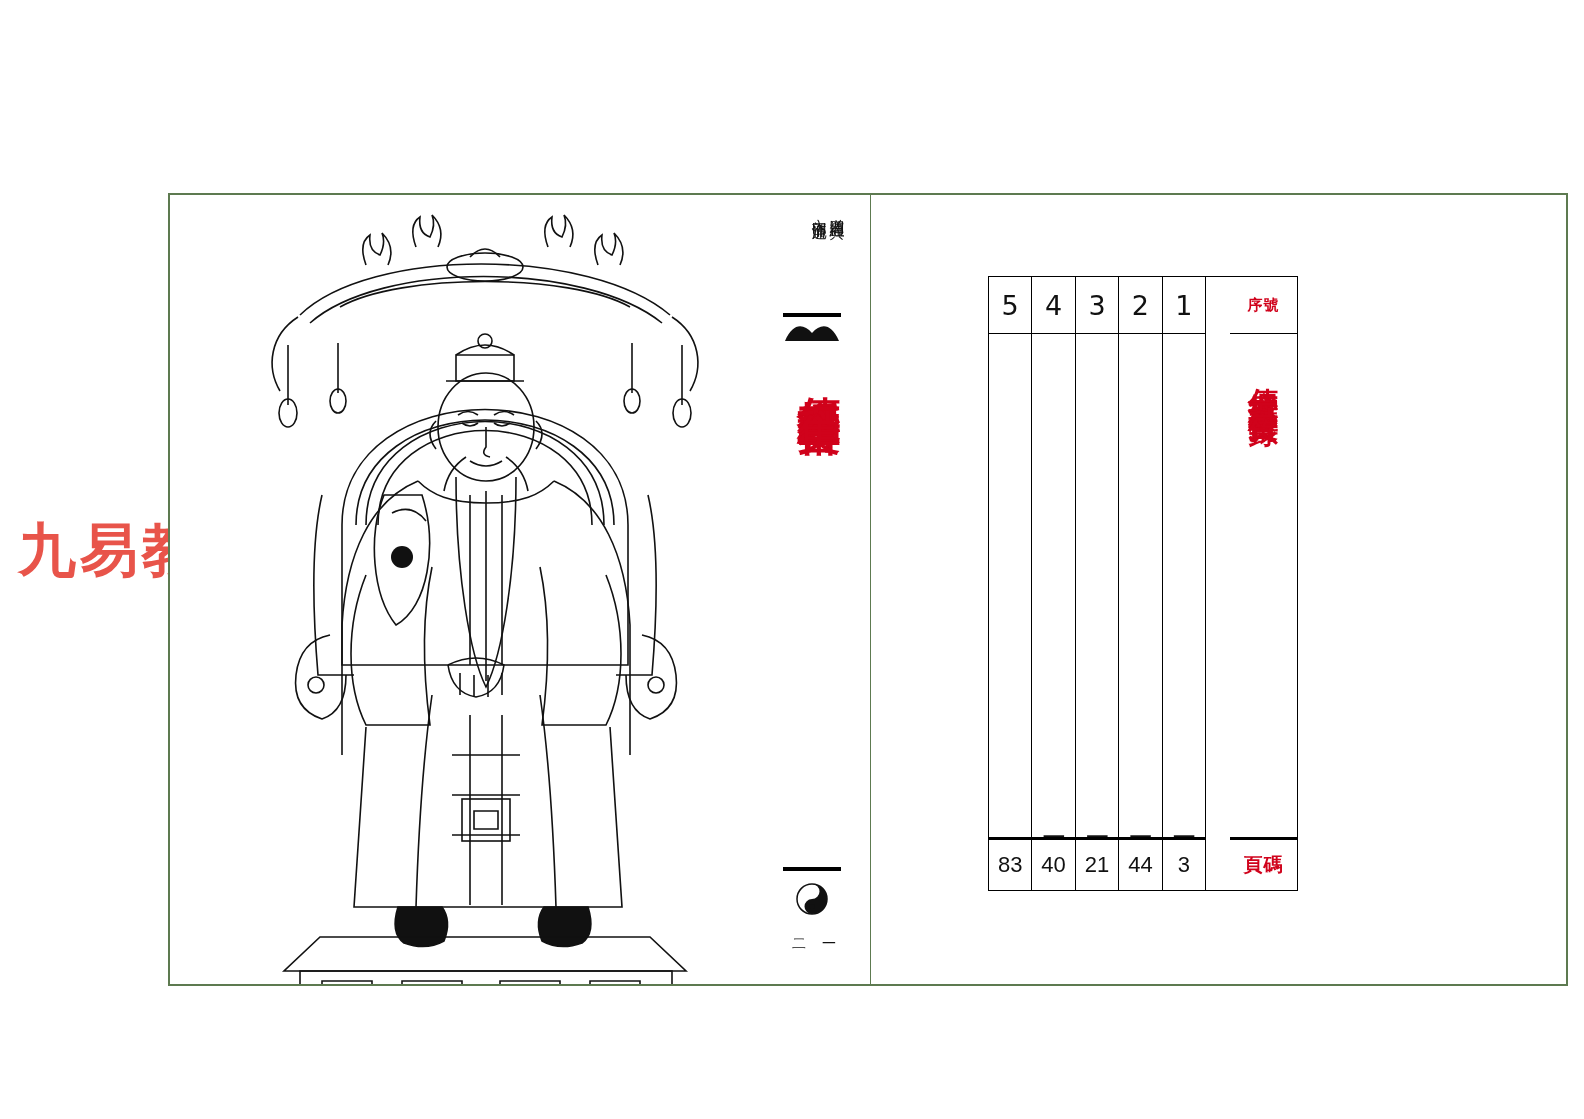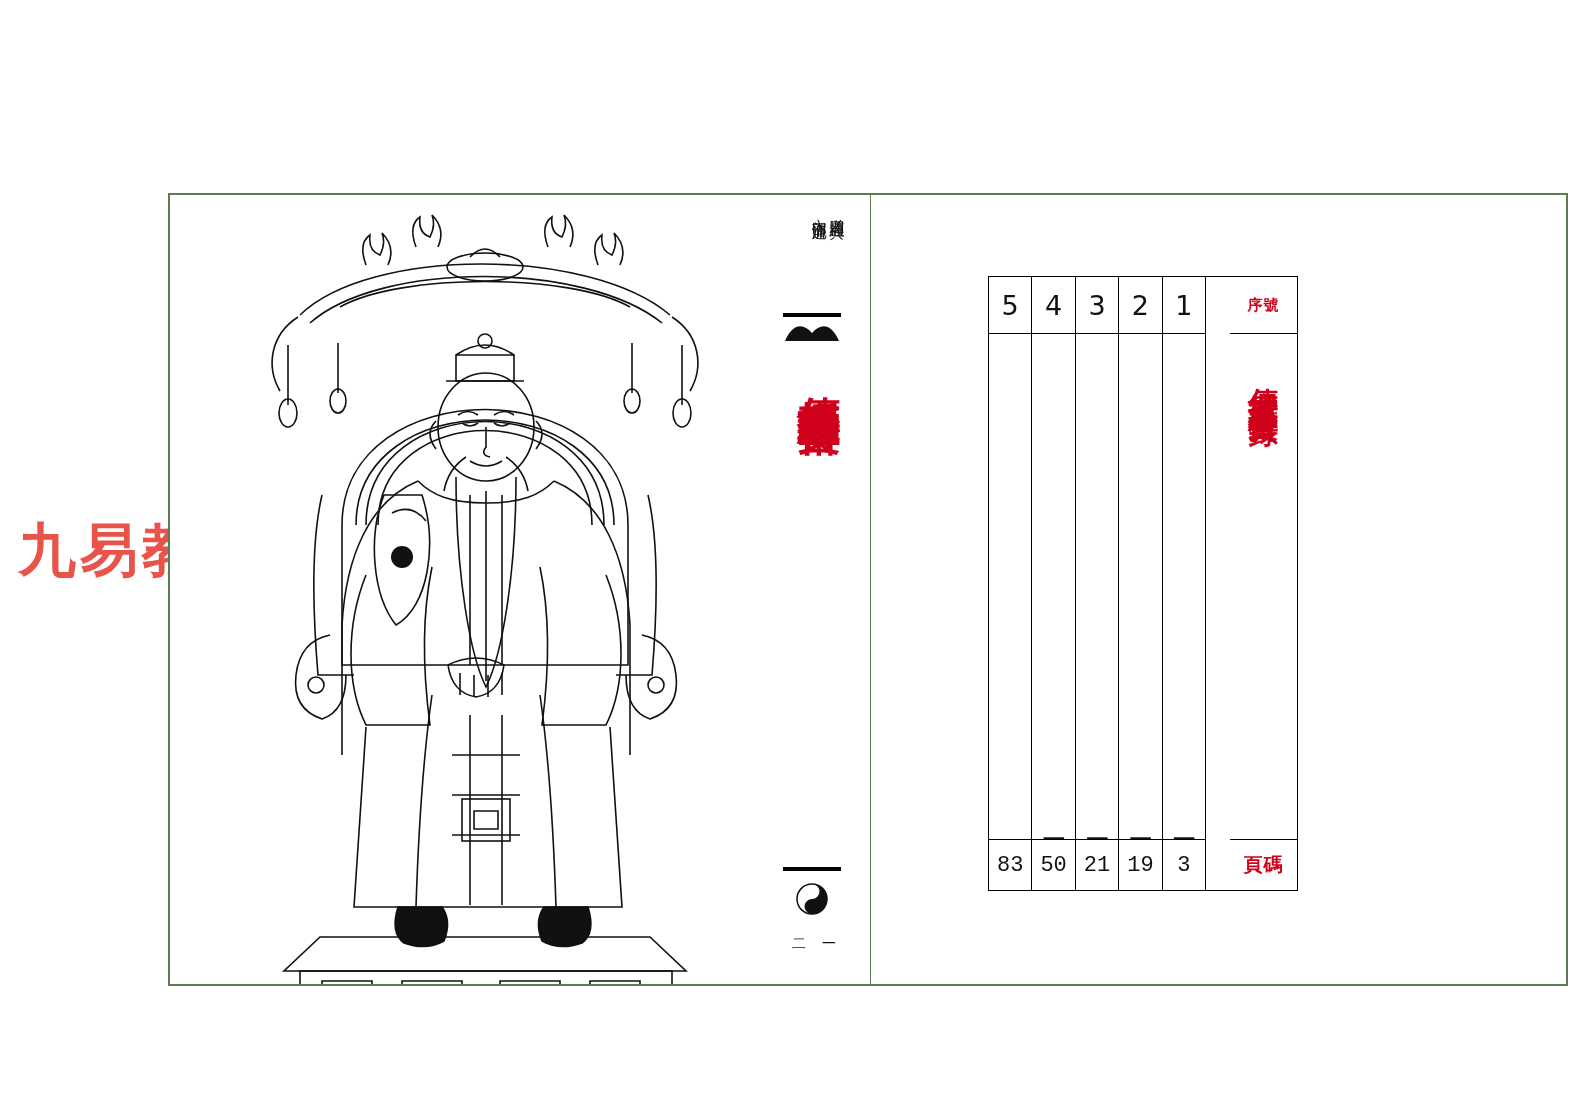--- a/index.html
+++ b/index.html
@@ -208,25 +208,25 @@
   }
   .head-col .cell-title .vtext {
     color: #d0021b;
     font-weight: bold;
     font-size: 30px;
     letter-spacing: 3px;
     line-height: 1.12;
   }
   .cell-page {
     height: 50px;
-    border-top: 1px solid #000000;
+    border-top: 3px solid #000000;
     display: flex;
     align-items: center;
     justify-content: center;
-    font-family: Liberation Mono, monospace;
+    font-family: Liberation Sans, sans-serif;
     font-size: 22px;
     color: #111;
   }
   .cell-page.header-cell {
     color: #d0021b;
     font-size: 19px;
     font-weight: bold;
     letter-spacing: 1px;
   }
 </style>
@@ -380,37 +380,37 @@
         <span class="vtext">先天正一傳度科</span>
       </div>
       <div class="cell-page">83</div>
     </div>
 
     <div class="toc-col">
       <div class="cell-num">4</div>
       <div class="cell-title">
         <span class="vtext">先天正一傳度早朝科</span>
       </div>
-      <div class="cell-page">50</div>
+      <div class="cell-page">40</div>
     </div>
 
     <div class="toc-col">
       <div class="cell-num">3</div>
       <div class="cell-title">
         <span class="vtext">先天正一壇門收兵科</span>
       </div>
       <div class="cell-page">21</div>
     </div>
 
     <div class="toc-col">
       <div class="cell-num">2</div>
       <div class="cell-title">
         <span class="vtext">先天正一傳度閱煉科</span>
       </div>
-      <div class="cell-page">19</div>
+      <div class="cell-page">44</div>
     </div>
 
     <div class="toc-col">
       <div class="cell-num">1</div>
       <div class="cell-title">
         <span class="vtext">先天正一傳度啓師科</span>
       </div>
       <div class="cell-page">3</div>
     </div>
 

